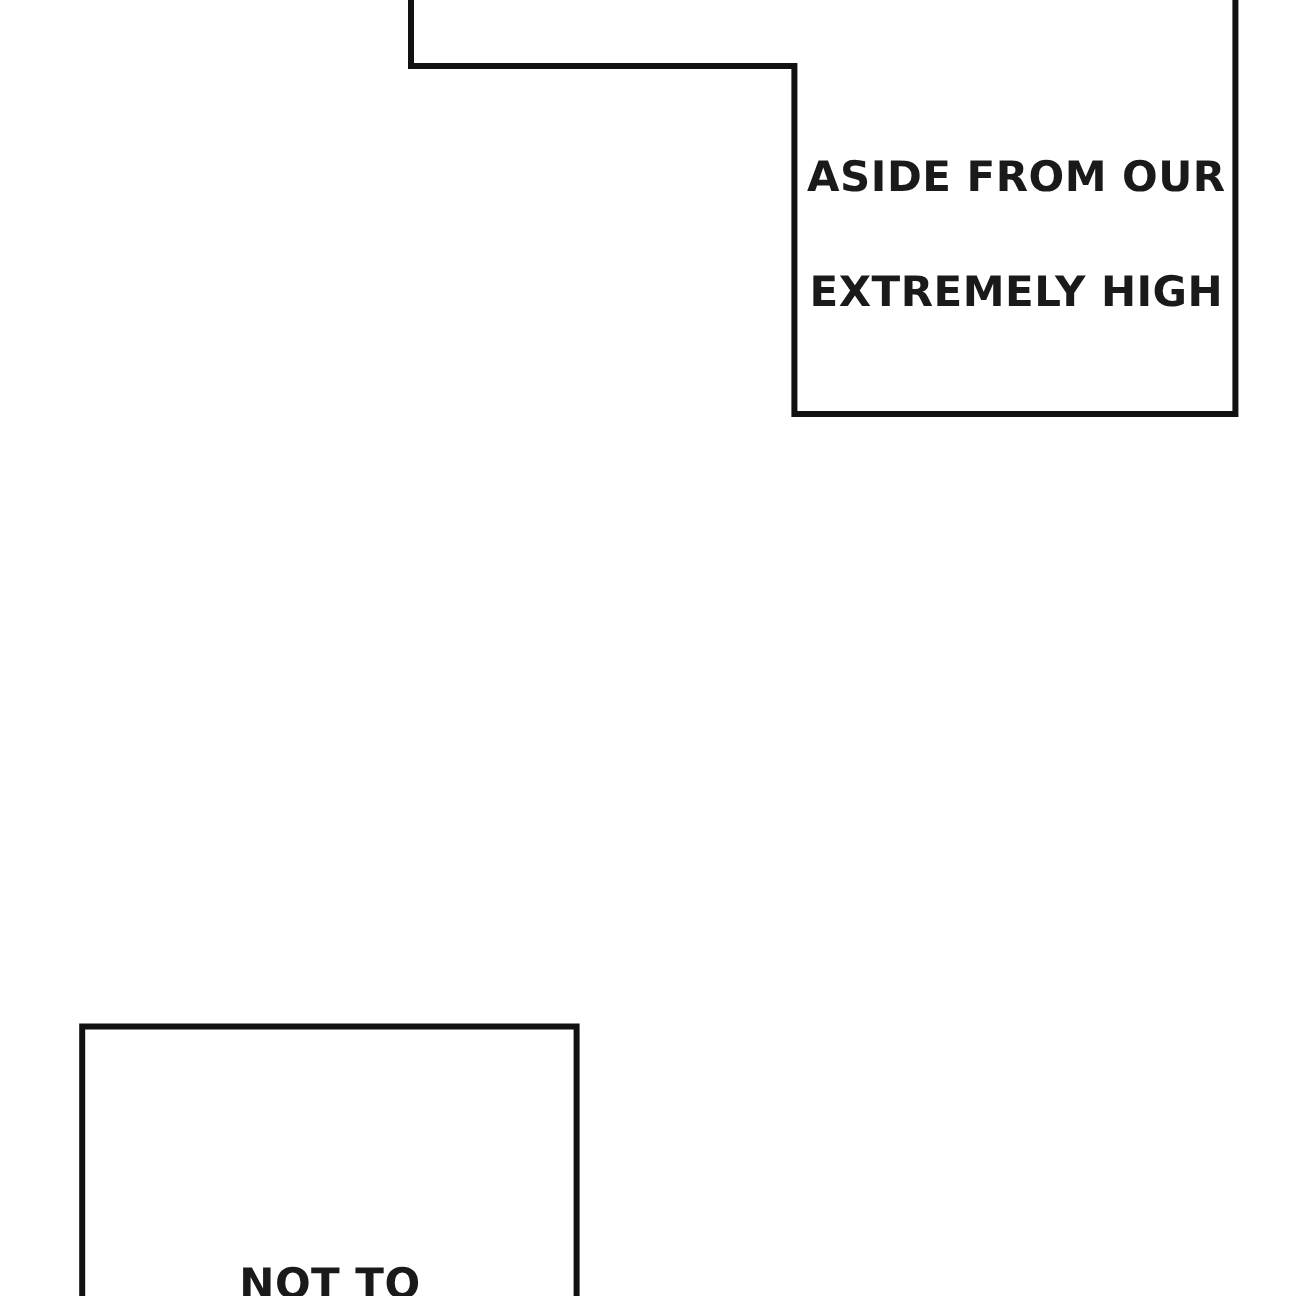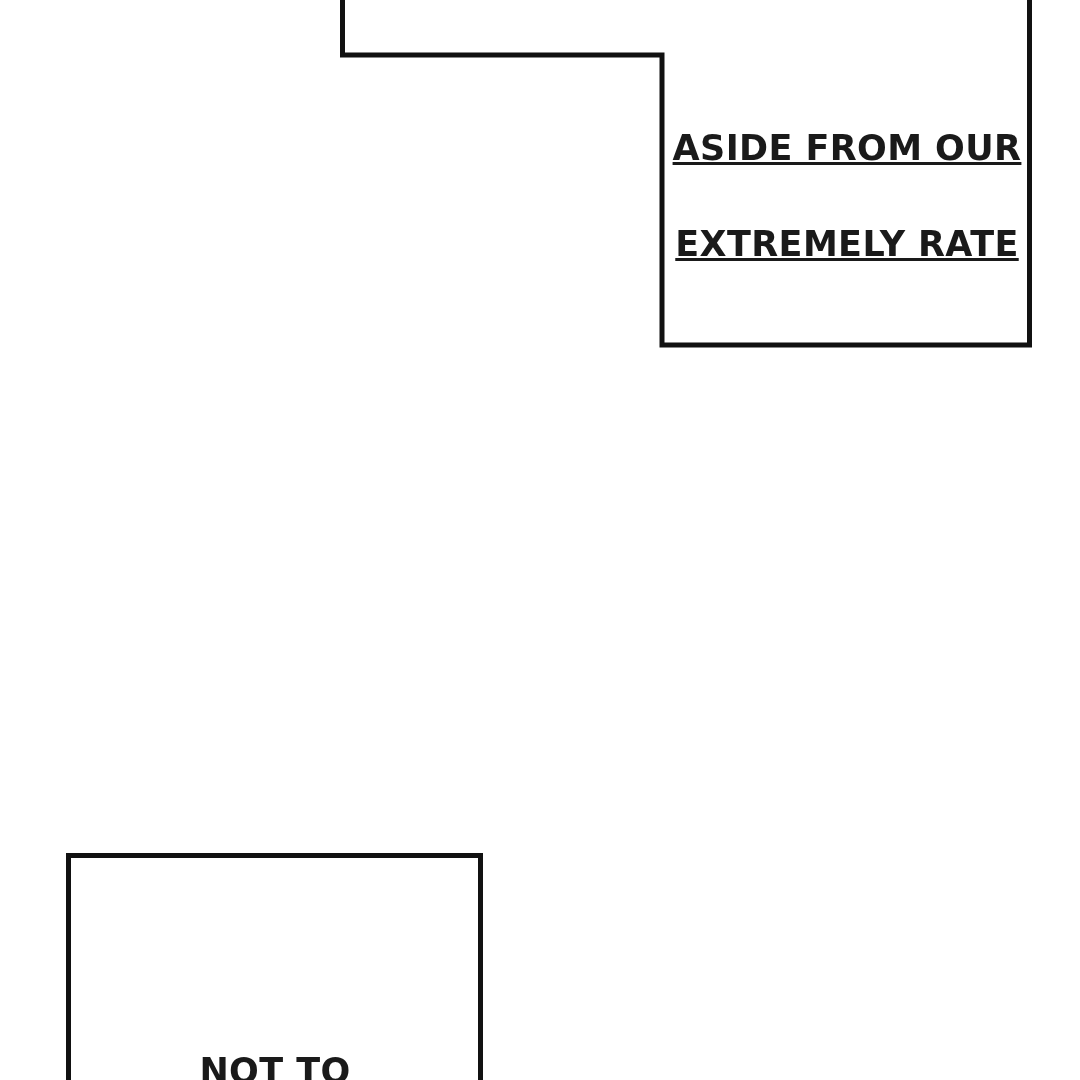--- a/index.html
+++ b/index.html
@@ -63,21 +63,20 @@
     white-space: pre-line;
     line-height: 48px;
     font-size: 35px;
     -webkit-font-smoothing: antialiased;
   }
 
   #dialogue-top {
     left: 664px;
     top: 76px;
     width: 366px;
-    text-decoration: underline;
   }
 
   #dialogue-bottom {
     left: 70px;
     top: 996px;
     width: 410px;
     line-height: 50px;
   }
 
   .dialogue-line {
@@ -96,21 +95,21 @@
                L 342.5 55
                L 662 55
                L 662 345
                L 1029.5 345
                L 1029.5 -10" fill="#ffffff" stroke="#111111" stroke-width="5" stroke-linejoin="miter" stroke-linecap="butt"></path>
     </svg>
   </div>
 
   <div class="dialogue" id="dialogue-top">
     <span class="dialogue-line">ASIDE FROM OUR</span>
-    <span class="dialogue-line">EXTREMELY RATE</span>
+    <span class="dialogue-line">EXTREMELY HIGH</span>
   </div>
 
   <div class="balloon-bottom">
     <svg viewBox="0 0 1080 280" xmlns="http://www.w3.org/2000/svg">
 
       <path d="M 68.5 290
                L 68.5 35.5
                L 480.5 35.5
                L 480.5 290" fill="#ffffff" stroke="#111111" stroke-width="5" stroke-linejoin="miter" stroke-linecap="butt"></path>
     </svg>

